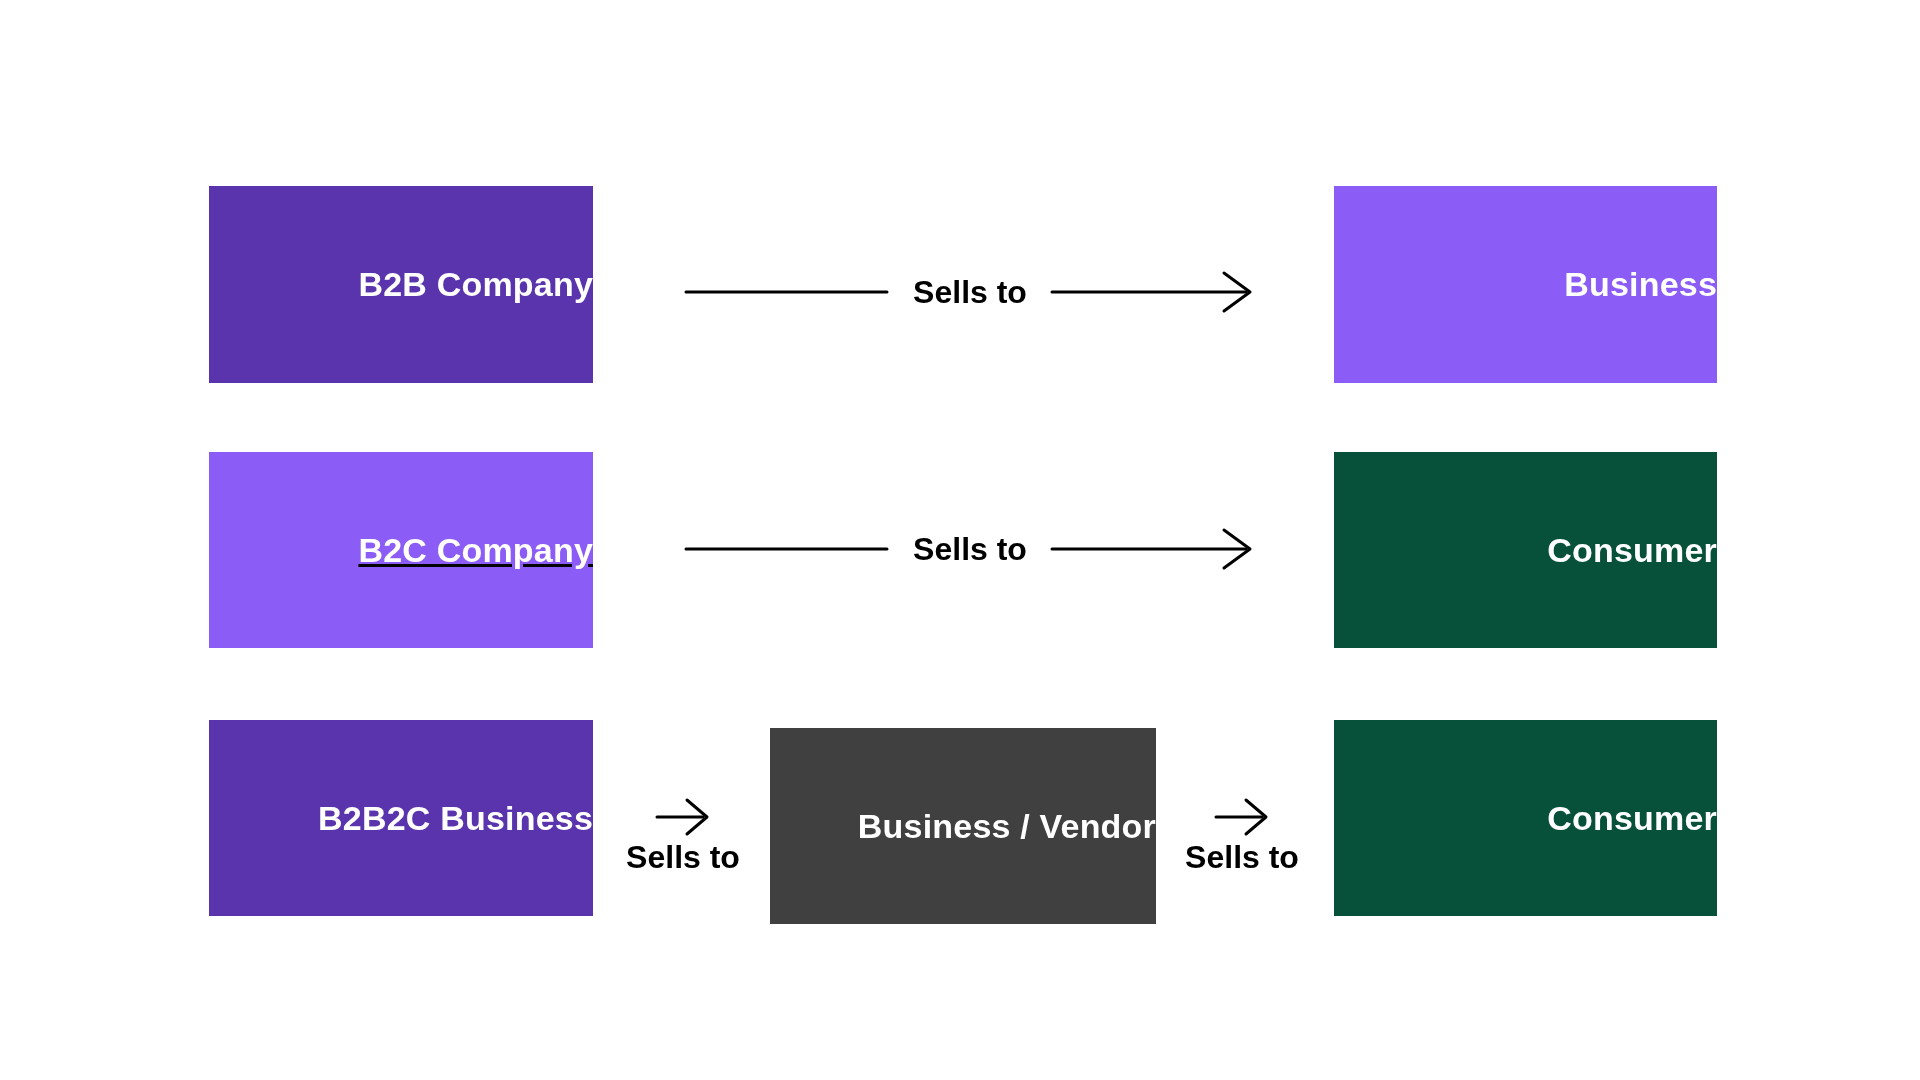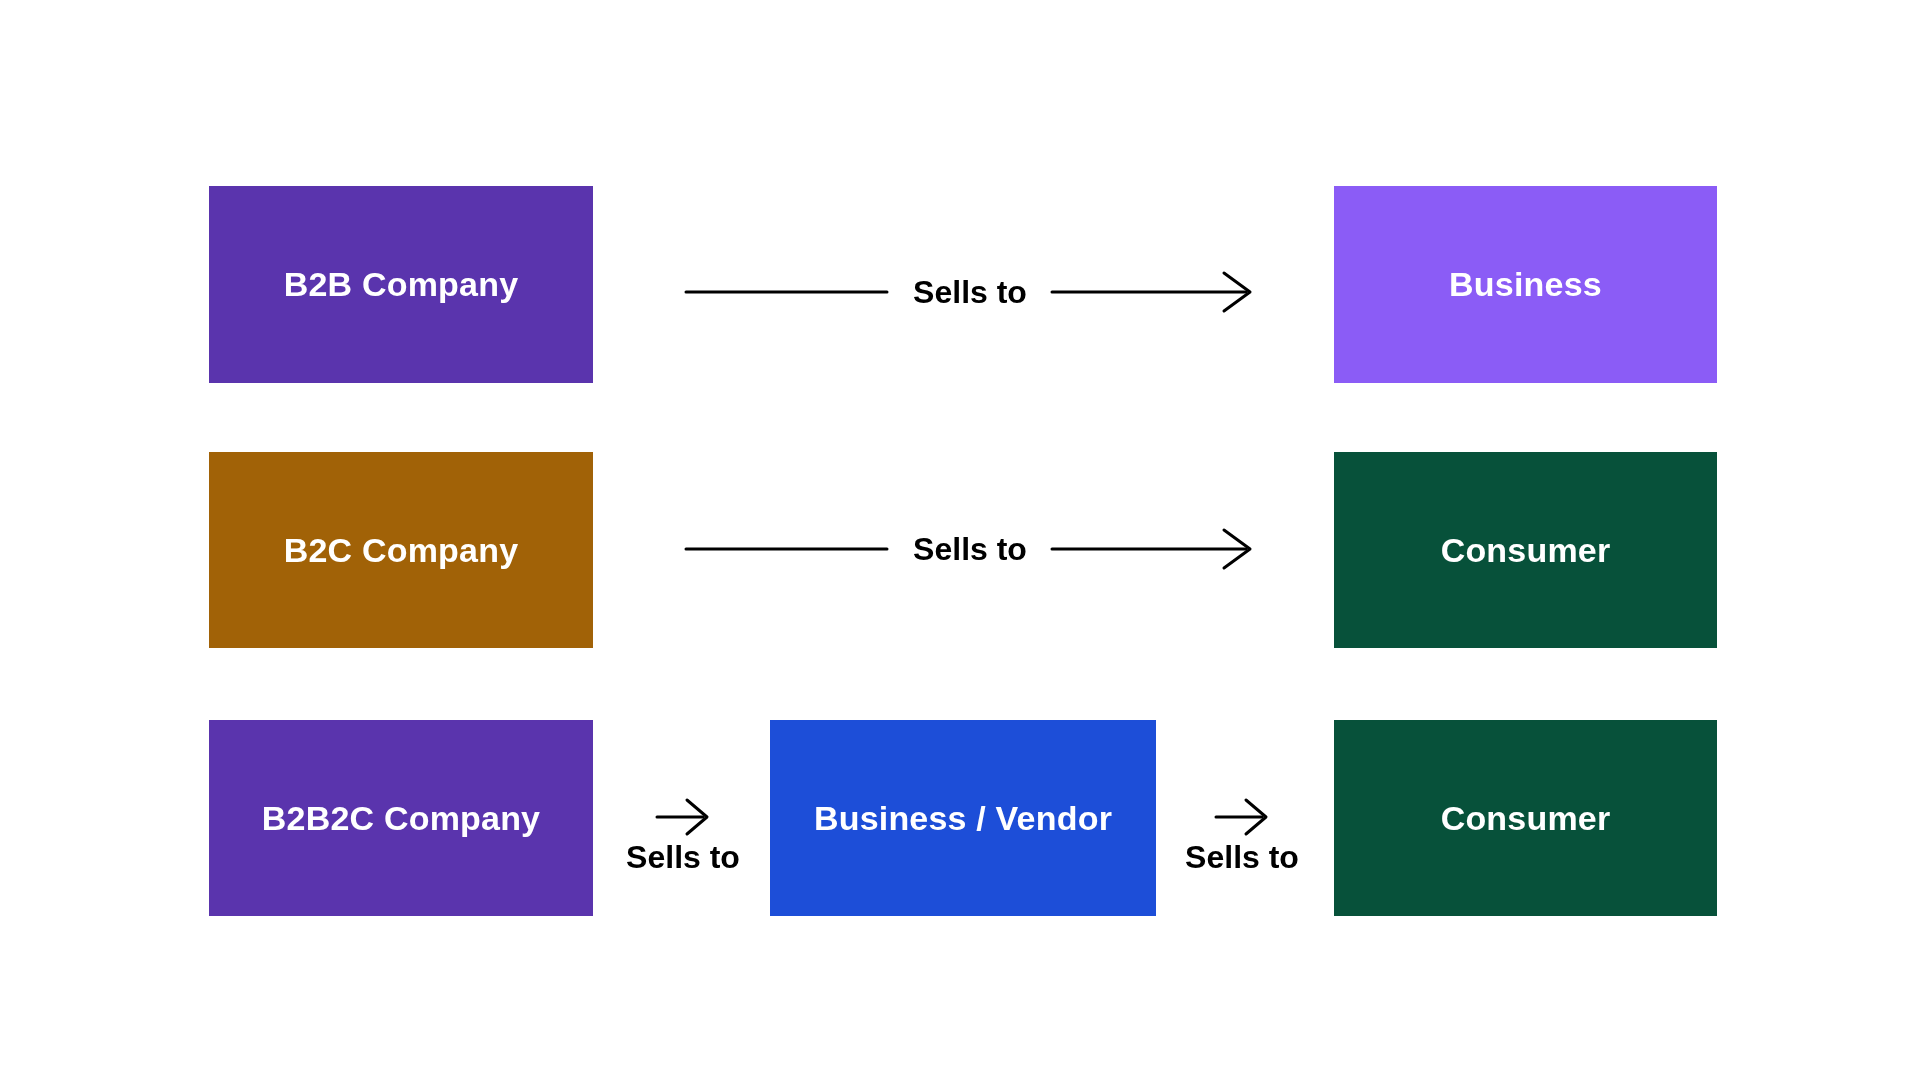--- a/index.html
+++ b/index.html
@@ -12,21 +12,21 @@
     position: relative;
     width: 1920px;
     height: 1080px;
     background: #ffffff;
     overflow: hidden;
   }
   .box {
     position: absolute;
     display: flex;
     align-items: center;
-    justify-content: center;
+    justify-content: flex-end;
   }
   .box-label {
     color: #ffffff;
     font-size: 34px;
     font-weight: 600;
     letter-spacing: 0.2px;
     text-align: center;
     white-space: nowrap;
   }
   .col-left  { left: 209px;  width: 384px; }
@@ -99,50 +99,50 @@
       <line class="arrow-stroke" x1="372" y1="22" x2="566" y2="22"></line>
       <path class="arrow-stroke" d="M544 3 L570 22 L544 41"></path>
     </svg>
     <span class="sells-label">Sells to</span>
   </div>
 
   <div class="box col-right row1" style="background: #8b5cf6;">
     <span class="box-label">Business</span>
   </div>
 
-  <div class="box col-left row2" style="background: #a16207;">
+  <div class="box col-left row2" style="background: #8b5cf6; text-decoration: underline;">
     <span class="box-label">B2C Company</span>
   </div>
 
   <div class="connector c2">
     <svg width="580" height="44" viewBox="0 0 580 44">
       <line class="arrow-stroke" x1="6" y1="22" x2="207" y2="22"></line>
       <line class="arrow-stroke" x1="372" y1="22" x2="566" y2="22"></line>
       <path class="arrow-stroke" d="M544 3 L570 22 L544 41"></path>
     </svg>
     <span class="sells-label">Sells to</span>
   </div>
 
   <div class="box col-right row2" style="background: rgb(7, 81, 58);">
     <span class="box-label">Consumer</span>
   </div>
 
   <div class="box col-left row3" style="background: rgb(90, 52, 173);">
-    <span class="box-label">B2B2C Company</span>
+    <span class="box-label">B2B2C Business</span>
   </div>
 
   <div class="small-connector s1">
     <svg width="56" height="40" viewBox="0 0 56 40">
       <line class="arrow-stroke" x1="2" y1="20" x2="48" y2="20"></line>
       <path class="arrow-stroke" d="M32 3 L52 20 L32 37"></path>
     </svg>
     <span class="sells-label">Sells to</span>
   </div>
 
-  <div class="box col-mid row3" style="background: #1d4ed8;">
+  <div class="box col-mid row3" style="background: #404040; margin-top: 8px;">
     <span class="box-label">Business / Vendor</span>
   </div>
 
   <div class="small-connector s2">
     <svg width="56" height="40" viewBox="0 0 56 40">
       <line class="arrow-stroke" x1="2" y1="20" x2="48" y2="20"></line>
       <path class="arrow-stroke" d="M32 3 L52 20 L32 37"></path>
     </svg>
     <span class="sells-label">Sells to</span>
   </div>

